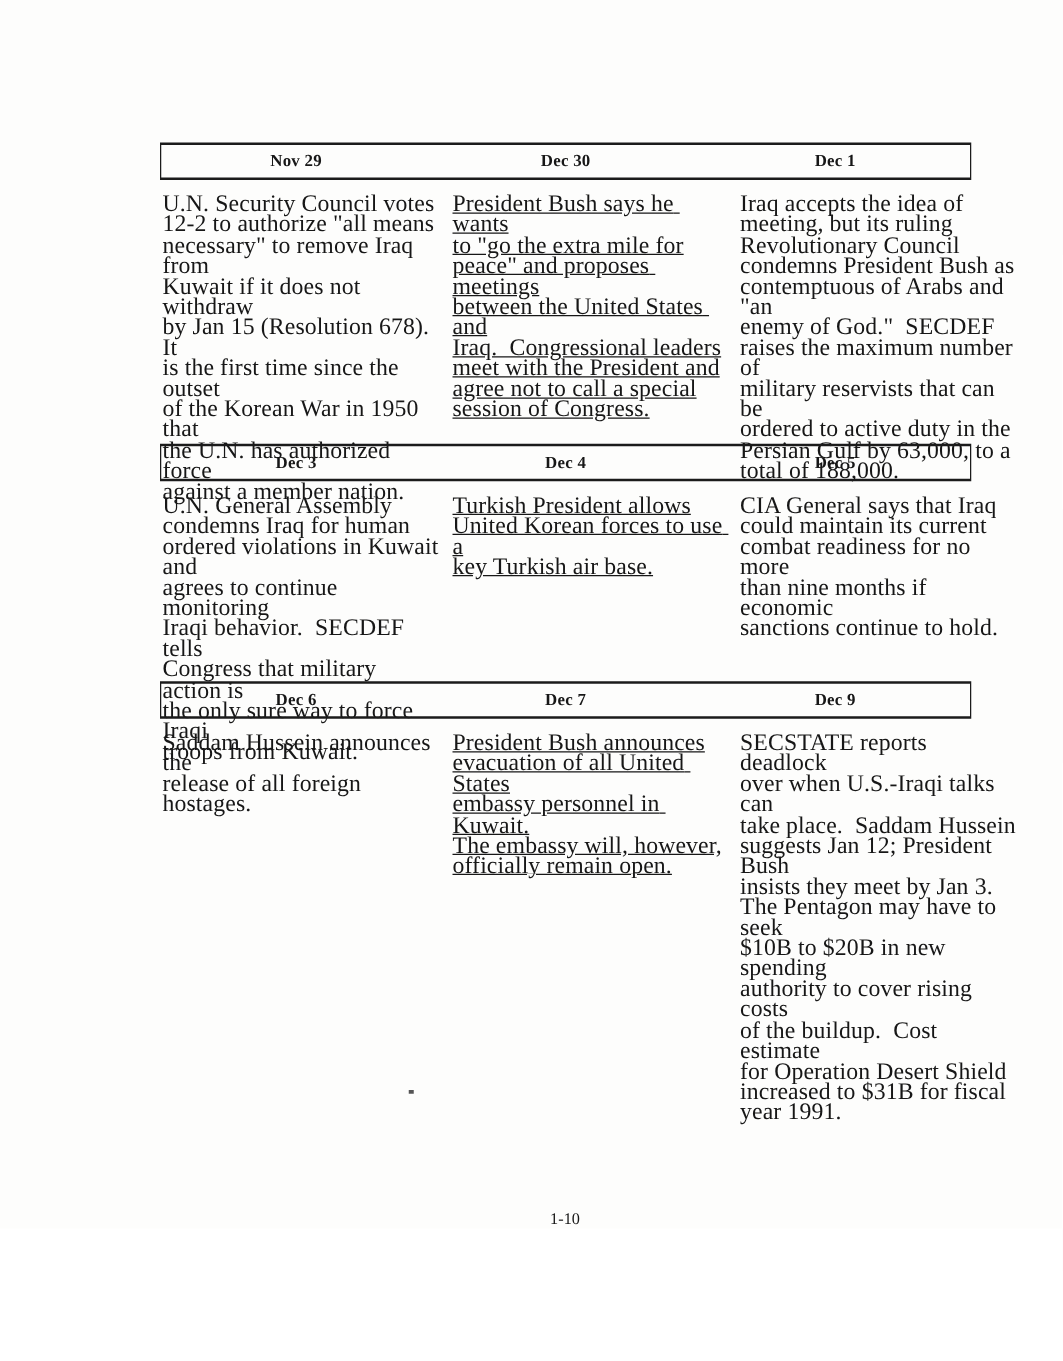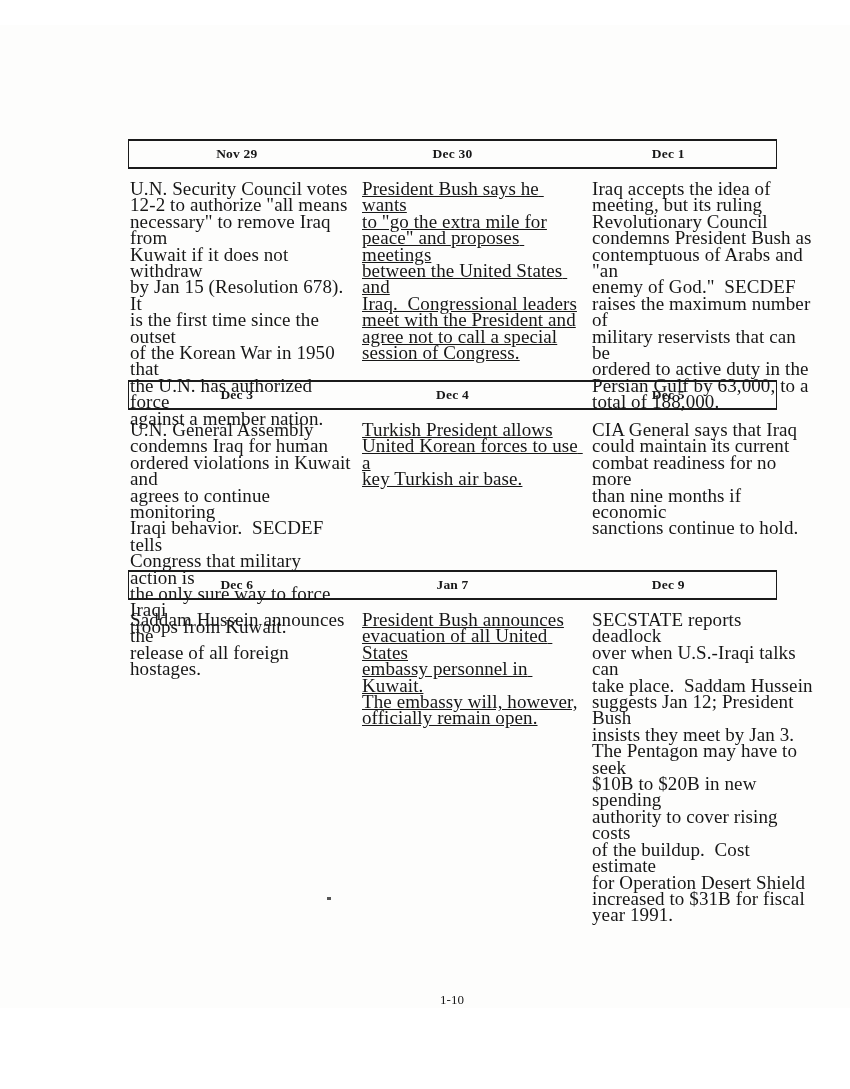--- a/index.html
+++ b/index.html
@@ -8,21 +8,20 @@
     background: #ffffff;
   }
   .page {
     position: relative;
     width: 850px;
     height: 983px;
     background: #fdfdfc;
     overflow: hidden;
     font-family: "Liberation Serif", "DejaVu Serif", serif;
     color: #171717;
-    margin-top: 25px;
   }
   .group {
     position: absolute;
     left: 128px;
     width: 649px;
   }
   .header-box {
     box-sizing: border-box;
     width: 649px;
     height: 30px;
@@ -147,21 +146,21 @@
 could maintain its current
 combat readiness for no more
 than nine months if economic
 sanctions continue to hold.</div>
     </div>
   </section>
 
   <section class="group" style="top:545px">
     <div class="header-box">
       <div class="date-cell">Dec 6</div>
-      <div class="date-cell">Jan 7</div>
+      <div class="date-cell">Dec 7</div>
       <div class="date-cell">Dec 9</div>
     </div>
     <div class="body-row">
       <div class="entry col-0">Saddam Hussein announces the
 release of all foreign hostages.</div>
       <div class="entry col-1">President Bush announces
 evacuation of all United States
 embassy personnel in Kuwait.
 The embassy will, however,
 officially remain open.</div>

